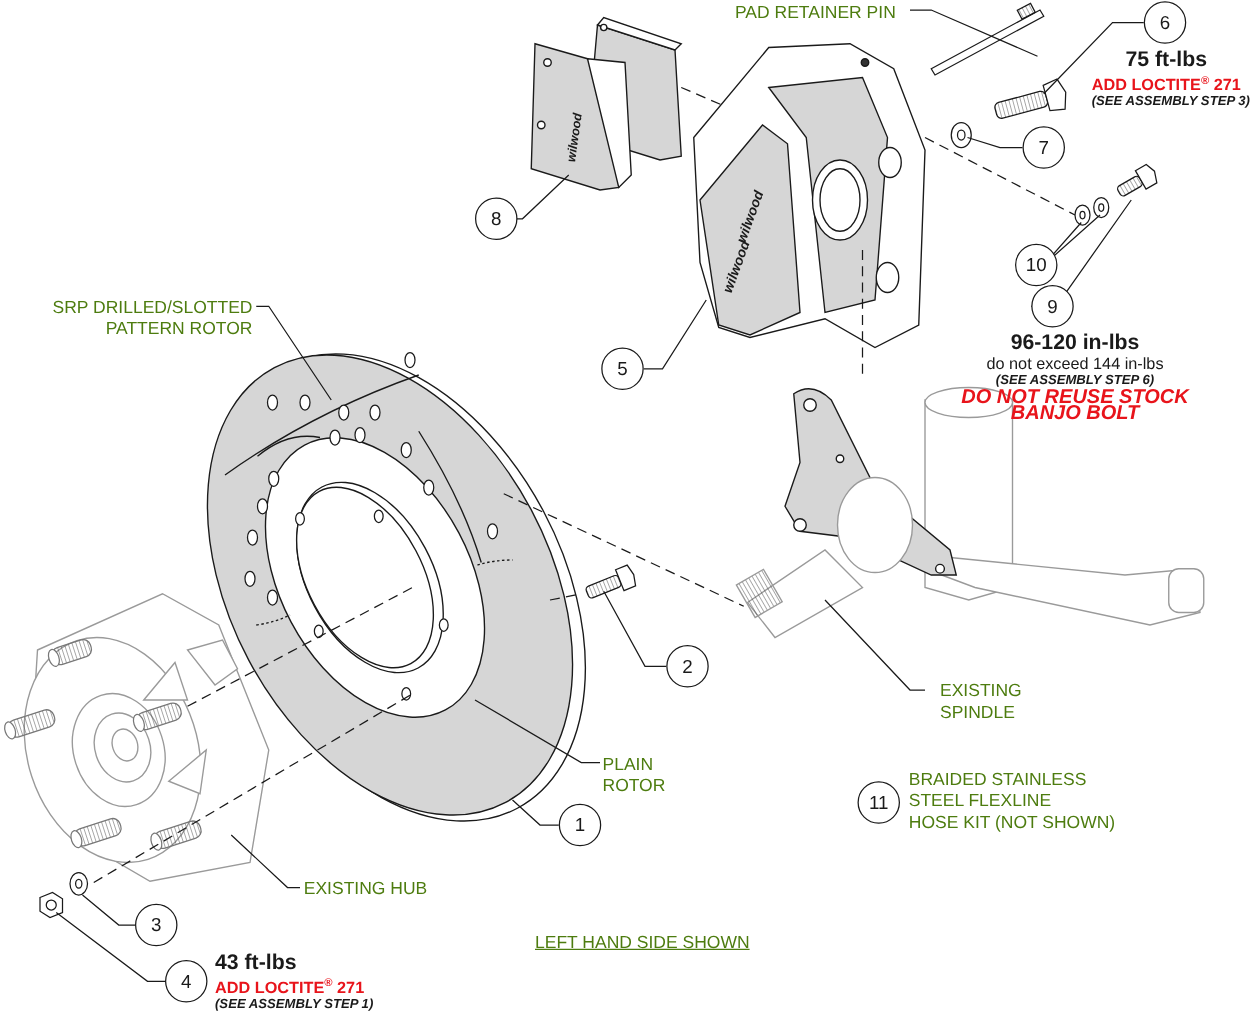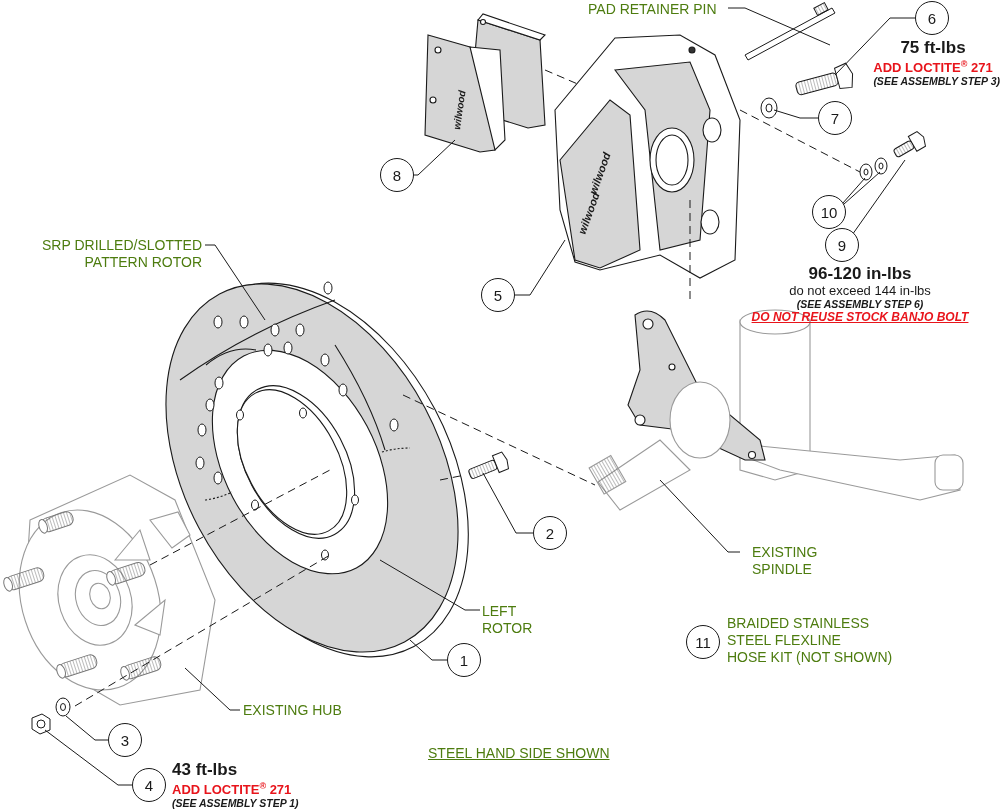--- a/index.html
+++ b/index.html
@@ -7,21 +7,21 @@
          font-family: "Liberation Sans", sans-serif; color: #1a1a1a; }
   #drawing { position: absolute; left: 0; top: 0; width: 1000px; height: 810px; }
   .lbl { position: absolute; font-size: 14px; line-height: 17px; color: #4d7c0f; white-space: nowrap; }
   .right { text-align: right; }
   .callout { position: absolute; width: 34px; height: 34px; border: 1.2px solid #1a1a1a; border-radius: 50%;
              background: #fff; display: flex; align-items: center; justify-content: center;
              font-size: 15px; color: #1a1a1a; box-sizing: border-box; }
   .torque { font-weight: bold; font-size: 17px; line-height: 19px; }
   .red { color: #e8141b; font-weight: bold; font-size: 13px; line-height: 15px; }
   .step { font-style: italic; font-weight: bold; font-size: 10.5px; line-height: 13px; }
-  .redsm { color: #e8141b; font-weight: bold; font-style: italic; font-size: 12px; line-height: 13px; text-decoration: underline; }
+  .redsm { color: #e8141b; font-weight: bold; font-style: italic; font-size: 16px; line-height: 13px; }
   .plain { font-size: 13px; line-height: 15px; }
   .u { text-decoration: underline; }
   .note-block { position: absolute; text-align: center; }
   sup { font-size: 9px; }
 </style>
 </head>
 <body>
 
 <svg id="drawing" viewBox="0 0 1000 810" xmlns="http://www.w3.org/2000/svg">
   <defs>
@@ -216,38 +216,38 @@
 </svg>
 
 <div class="lbl" style="left:588px; top:1px;">PAD RETAINER PIN</div>
 
 <div class="lbl right" style="left:42px; top:237px; width:160px;">
   <div>SRP DRILLED/SLOTTED</div>
   <div>PATTERN ROTOR</div>
 </div>
 
 <div class="lbl" style="left:482px; top:603px;">
-  <div>LEFT</div>
+  <div>PLAIN</div>
   <div>ROTOR</div>
 </div>
 
 <div class="lbl" style="left:752px; top:544px;">
   <div>EXISTING</div>
   <div>SPINDLE</div>
 </div>
 
 <div class="lbl" style="left:243px; top:702px;">EXISTING HUB</div>
 
 <div class="lbl" style="left:727px; top:615px;">
   <div>BRAIDED STAINLESS</div>
   <div>STEEL FLEXLINE</div>
   <div>HOSE KIT (NOT SHOWN)</div>
 </div>
 
-<div class="lbl u" style="left:428px; top:745px;">STEEL HAND SIDE SHOWN</div>
+<div class="lbl u" style="left:428px; top:745px;">LEFT HAND SIDE SHOWN</div>
 
 <div class="note-block" style="left:866px; top:38px; width:134px; text-align:right;">
   <div class="torque" style="text-align:center;">75 ft-lbs</div>
   <div class="red" style="text-align:center;"><span>ADD LOCTITE</span><sup>®</sup><span> 271</span></div>
   <div class="step" style="">(SEE ASSEMBLY STEP 3)</div>
 </div>
 
 <div class="note-block" style="left:740px; top:264px; width:240px;">
   <div class="torque">96-120 in-lbs</div>
   <div class="plain">do not exceed 144 in-lbs</div>

